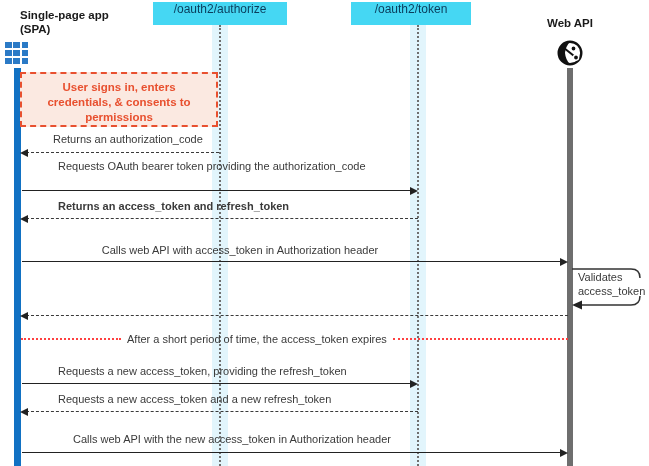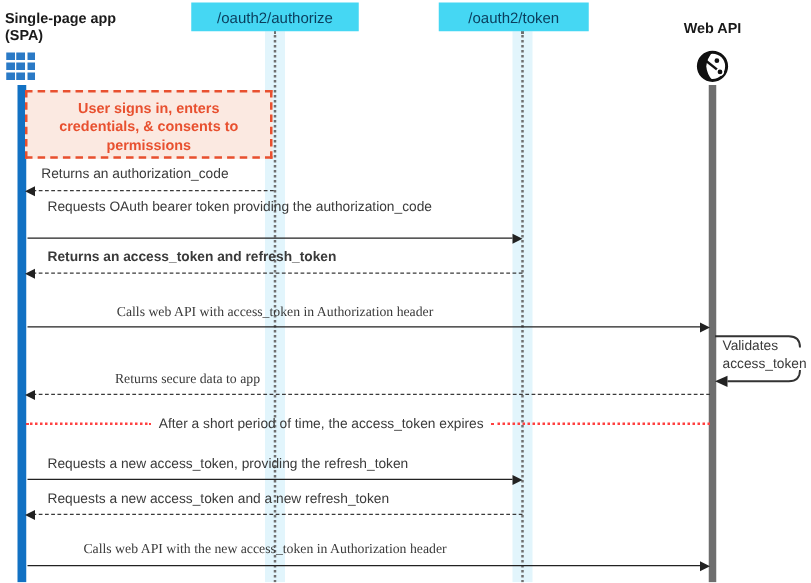--- a/index.html
+++ b/index.html
@@ -5,60 +5,60 @@
   html,body{margin:0;padding:0;background:#fff;}
   #canvas{
     position:relative;width:649px;height:466px;background:#fff;overflow:hidden;
     font-family:"Liberation Sans", sans-serif;color:#3a3a3a;
   }
   .abs{position:absolute;}
   
   .actor-label{font-weight:bold;color:#1a1a1a;font-size:11.5px;line-height:14px;}
   .endpoint-box{
     background:#45D7F3;color:#0A3D5C;font-size:12px;
-    display:flex;align-items:center;justify-content:center;height:23px;
+    display:flex;justify-content:center;height:23px;
   }
   
   .band{background:#E2F5FC;}
   .dotline{width:0;border-left:2px dotted #6f6f6f;}
   .spa-bar{background:#1171C3;}
   .api-bar{background:#6E6E6E;}
   
   .grid-icon{display:grid;grid-template-columns:repeat(3,6.5px);grid-template-rows:repeat(3,6.2px);gap:1.8px;}
   .grid-icon span{background:#2B7AC6;}
   
   .note{
     box-sizing:border-box;border:2px dashed #E8502F;background:#FBE9E1;
     color:#E8502F;font-weight:bold;font-size:11.5px;line-height:15px;
     text-align:center;padding:6px 18px 0 18px;
   }
   
-  .msg-text{font-size:11px;white-space:nowrap;color:#3a3a3a;}
-  .msg-text.center{text-align:center;font-family:Liberation Serif, serif;}
+  .msg-text{font-size:11px;white-space:nowrap;color:#3a3a3a;margin-left:20px;}
+  .msg-text.center{text-align:center;}
   .line-solid{height:0;border-top:1.5px solid #222;}
   .line-dashed{height:0;border-top:1.5px dashed #3a3a3a;}
   .head-right{width:0;height:0;border-top:4px solid transparent;border-bottom:4px solid transparent;border-left:8px solid #222;}
   .head-left{width:0;height:0;border-top:4px solid transparent;border-bottom:4px solid transparent;border-right:8px solid #222;}
   
   .red-divider{display:flex;align-items:center;height:14px;}
   .red-line{border-top:2px dotted #FF4040;height:0;}
   .red-divider .msg-text{position:static;margin:0 6px;}
   .self-text{font-size:11px;line-height:14px;color:#3a3a3a;width:74px;}
 </style>
 </head>
 <body>
 
 <div id="canvas">
 
   <div class="abs band" style="left:212px;top:25px;width:16px;height:441px;"></div>
   <div class="abs band" style="left:410px;top:25px;width:16px;height:441px;"></div>
   <div class="abs dotline" style="left:219px;top:25px;height:441px;"></div>
   <div class="abs dotline" style="left:417px;top:25px;height:441px;"></div>
 
-  <div class="abs actor-label" style="left:4px;top:8px;">
+  <div class="abs actor-label" style="left:20px;top:8px;">
     <div>Single-page app</div>
     <div>(SPA)</div>
   </div>
   <div class="abs grid-icon" style="left:5px;top:42px;">
     <span></span>
       <span></span>
       <span></span>
       <span></span>
       <span></span>
       <span></span>
@@ -103,21 +103,20 @@
   <div class="abs line-solid" style="left:22px;top:261px;width:538px;"></div>
   <div class="abs head-right" style="left:560px;top:258px;"></div>
 
   <svg class="abs" style="left:571px;top:264px;" width="78" height="46" viewBox="0 0 78 46">
     <path d="M1 5 H60 Q69 5 69 14" fill="none" stroke="#333" stroke-width="1.5"></path>
     <path d="M69 32 Q69 41 60 41 H11" fill="none" stroke="#333" stroke-width="1.5"></path>
     <polygon points="1,41 11,36.5 11,45.5" fill="#222"></polygon>
   </svg>
   <div class="abs self-text" style="left:578px;top:270px;">Validates access_token</div>
 
-  <div class="abs msg-text center" style="left:22px;top:297px;width:256px;">Returns secure data to app</div>
   <div class="abs line-dashed" style="left:26px;top:315px;width:542px;"></div>
   <div class="abs head-left" style="left:20px;top:312px;"></div>
 
   <div class="abs msg-text" style="left:38px;top:365px;">Requests a new access_token, providing the refresh_token</div>
 
   <div class="abs red-divider" style="left:21px;top:332px;width:547px;">
     <span class="red-line" style="width:100px;"></span>
     <span class="msg-text">After a short period of time, the access_token expires</span>
     <span class="red-line" style="flex:1;"></span>
   </div>

